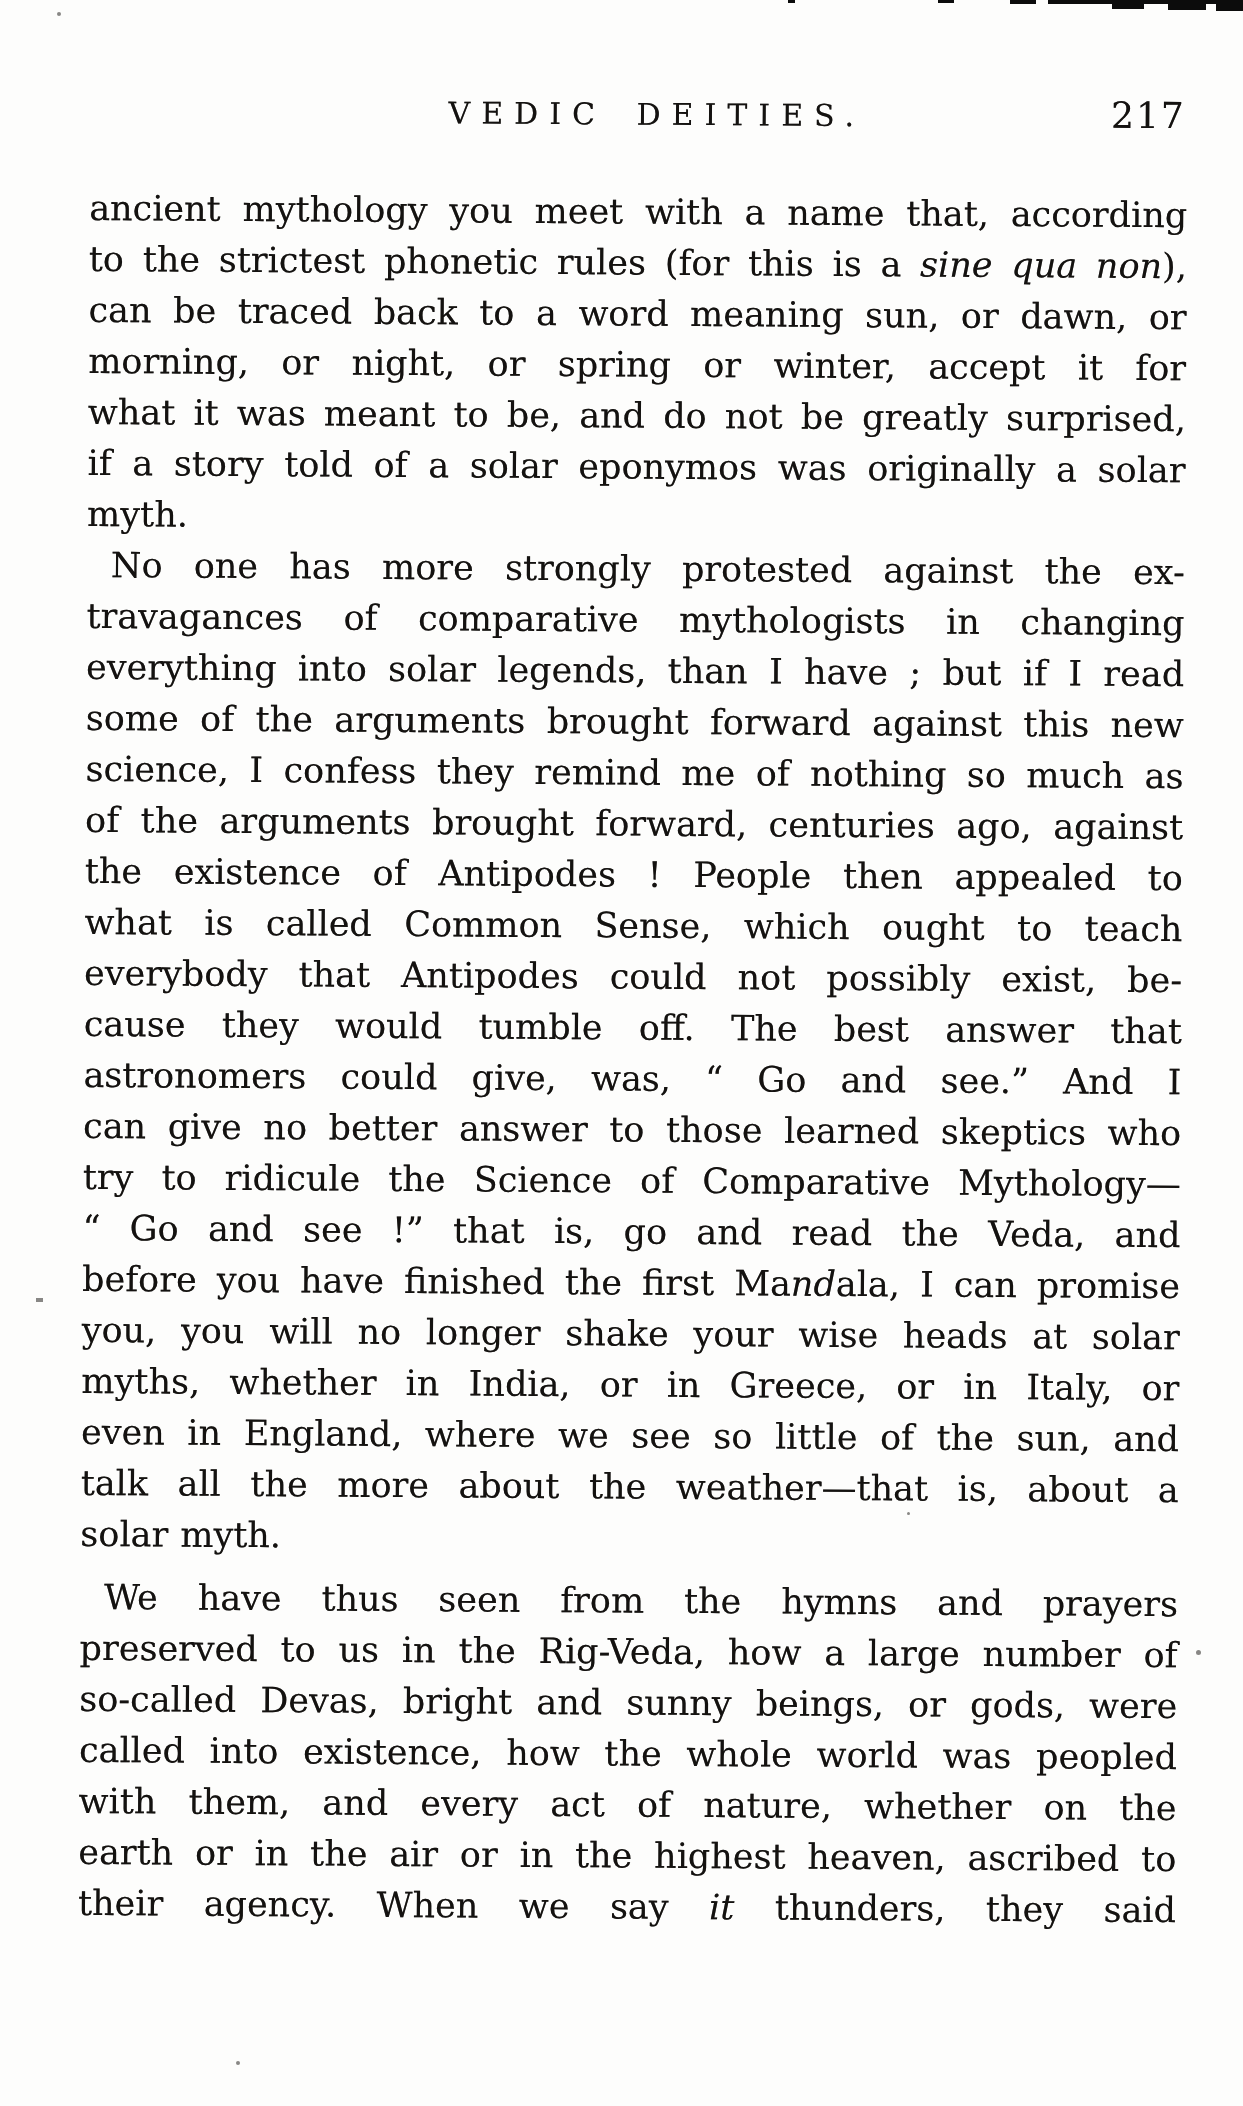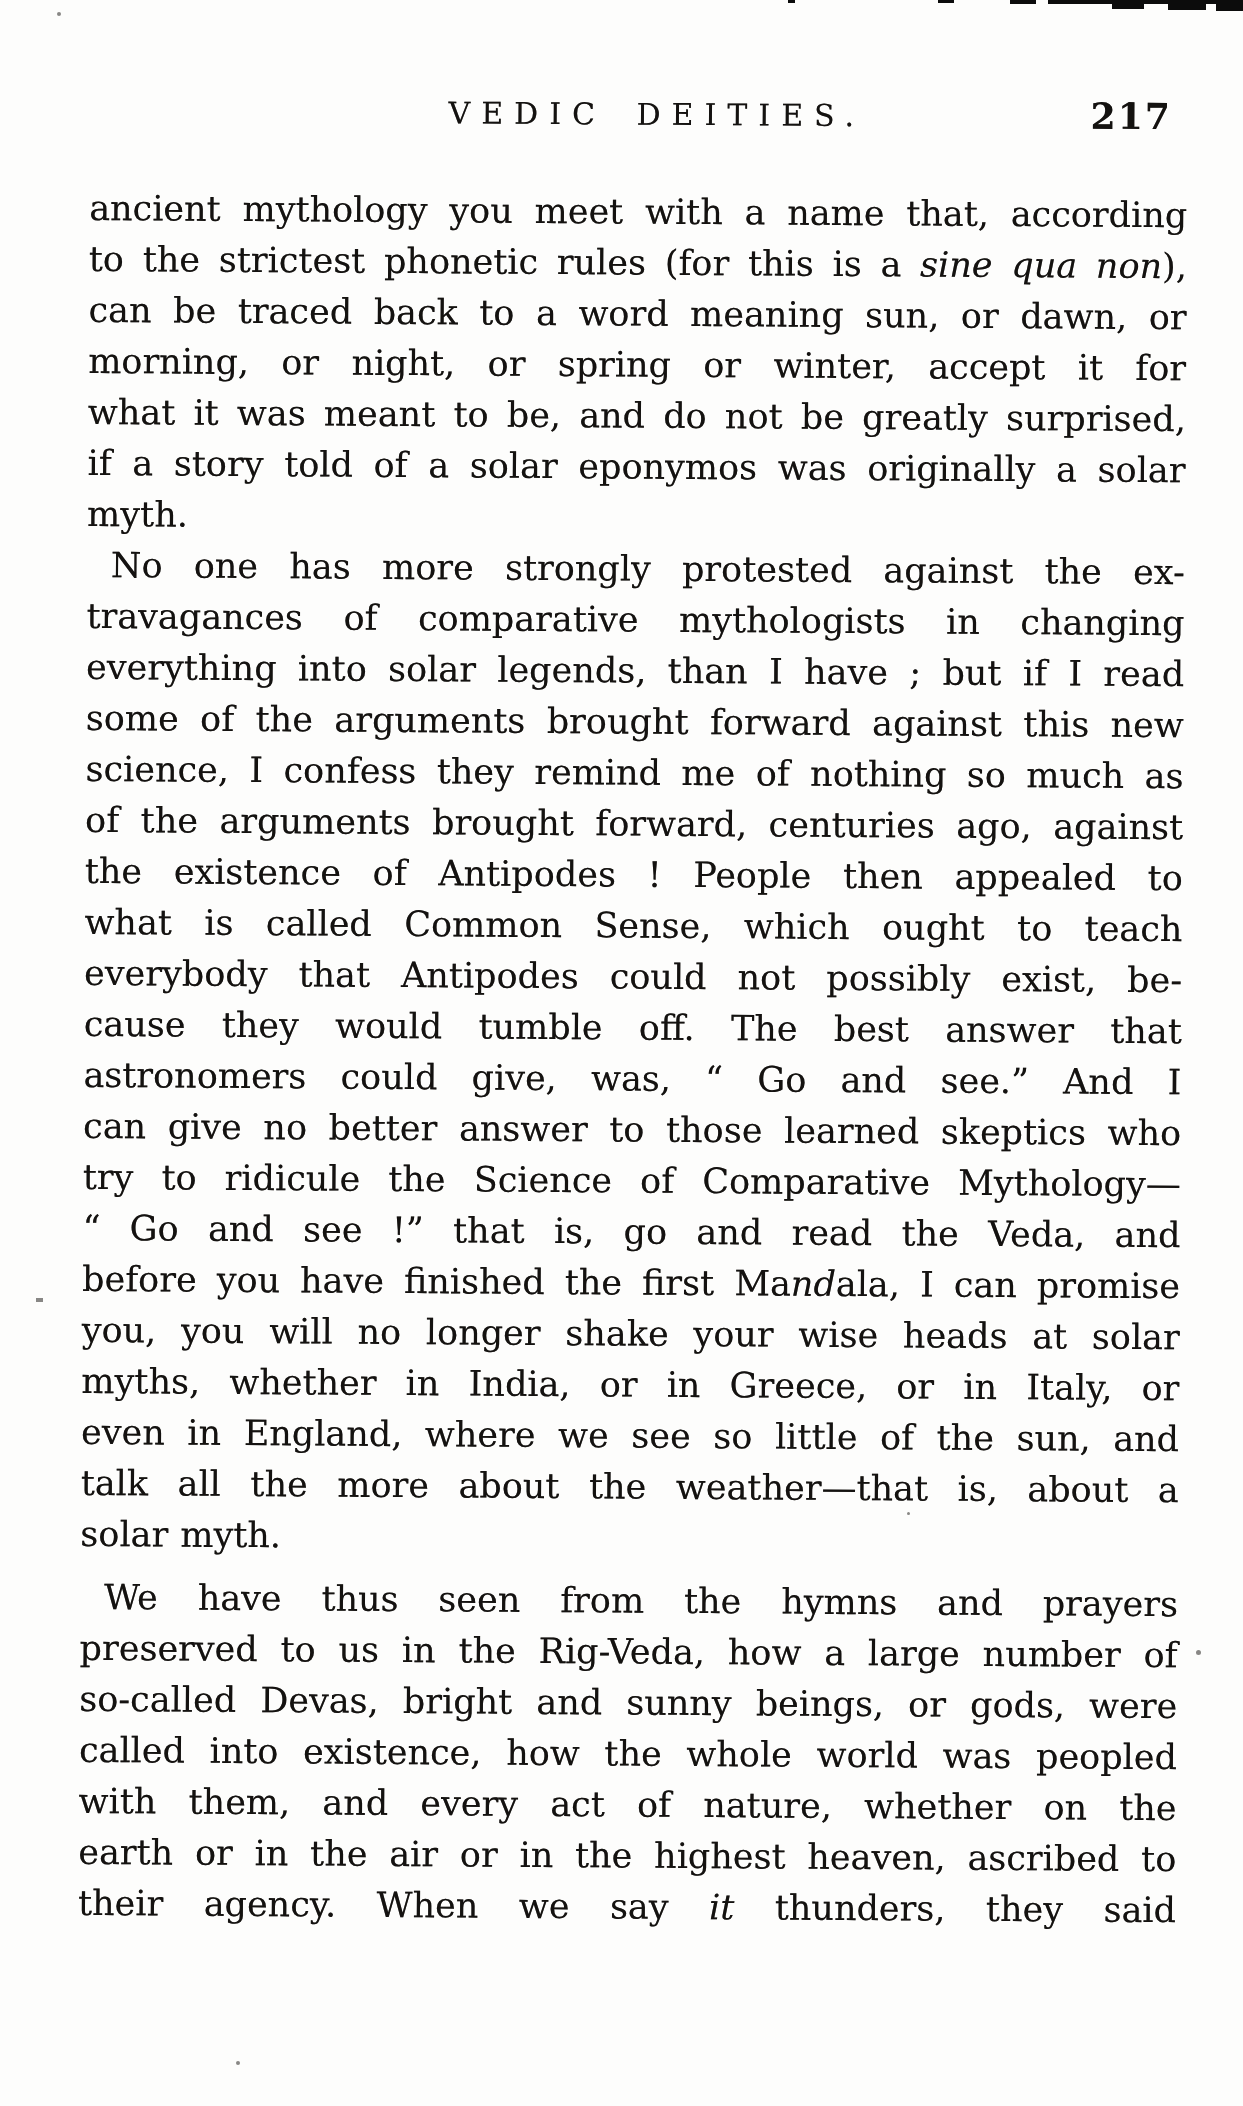--- a/index.html
+++ b/index.html
@@ -32,25 +32,24 @@
     position: absolute;
     left: 50%;
     transform: translateX(-50%);
     margin-left: 18px;
     letter-spacing: 11px;
     word-spacing: 10px;
     white-space: nowrap;
   }
   .page-number {
     position: absolute;
-    right: 16px;
+    right: 2px;
     top: -2px;
     font-size: 36px;
     letter-spacing: 2px;
-    font-weight: bold;
   }
   .body-text {
     margin-top: 52px;
     font-size: 35px;
     line-height: 51px;
   }
   .para { margin: 0; }
   .para-gap { margin-top: 12px; }
   .line {
     text-align: justify;

